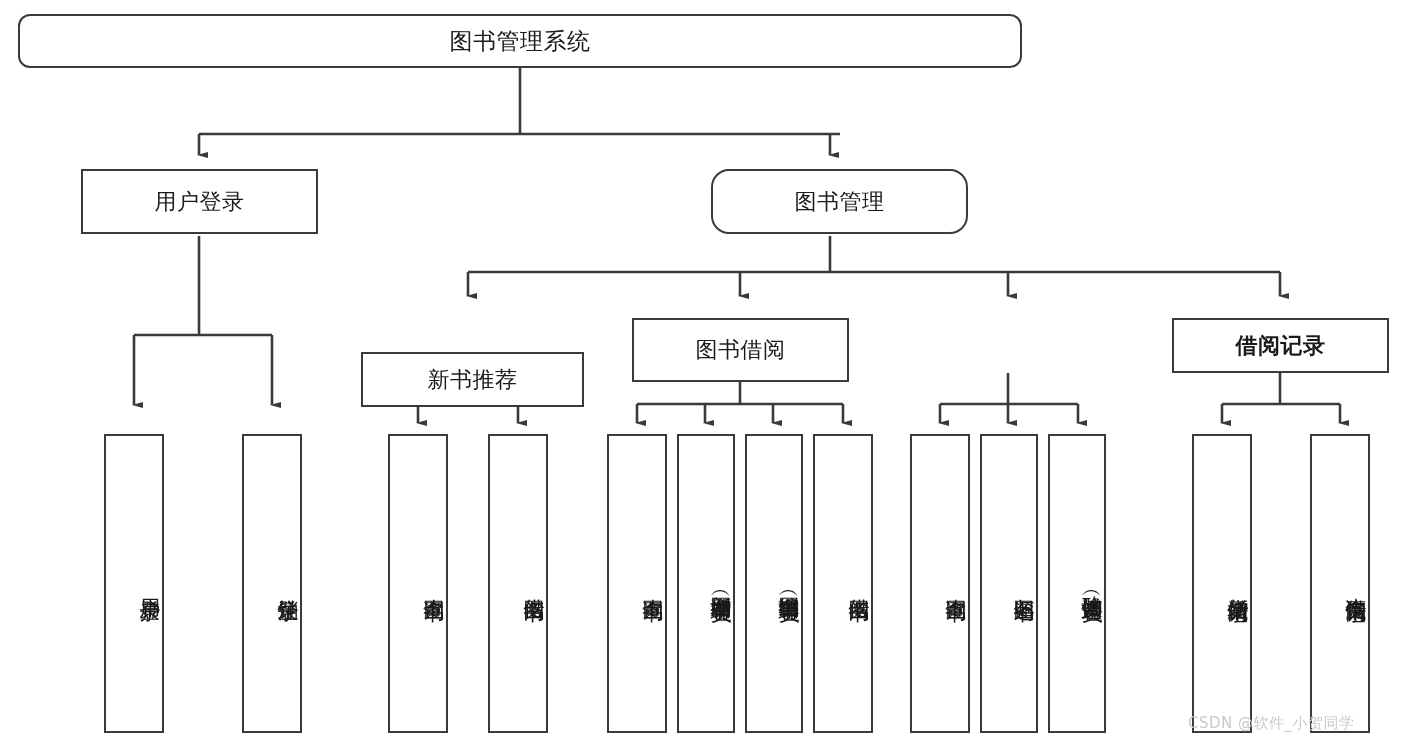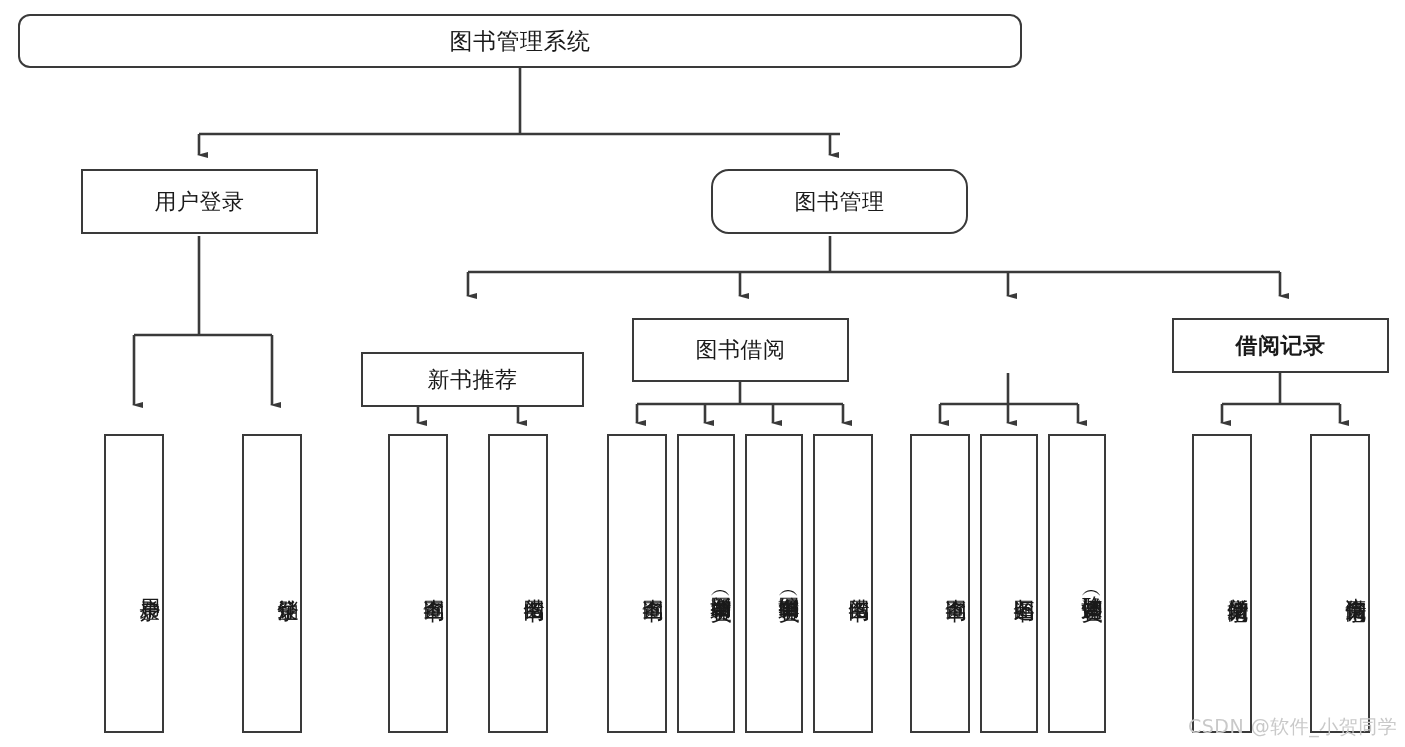--- a/index.html
+++ b/index.html
@@ -56,21 +56,21 @@
     white-space: nowrap;
     display: block;
   }
   .node.root {
     font-size: 23px;
   }
   .watermark {
     position: absolute;
     left: 1188px;
     top: 714px;
-    font-size: 19px;
+    font-size: 15px;
     color: #c9c9c9;
     letter-spacing: 0.5px;
     white-space: nowrap;
   }
 </style>
 </head>
 <body>
 
 <div id="canvas">
 

